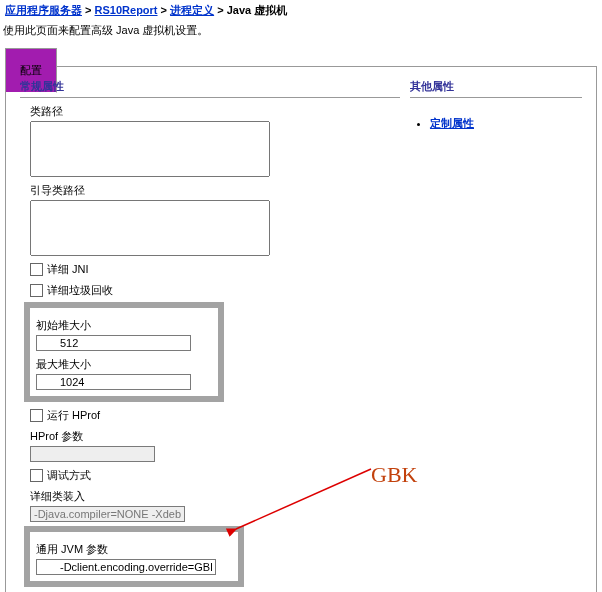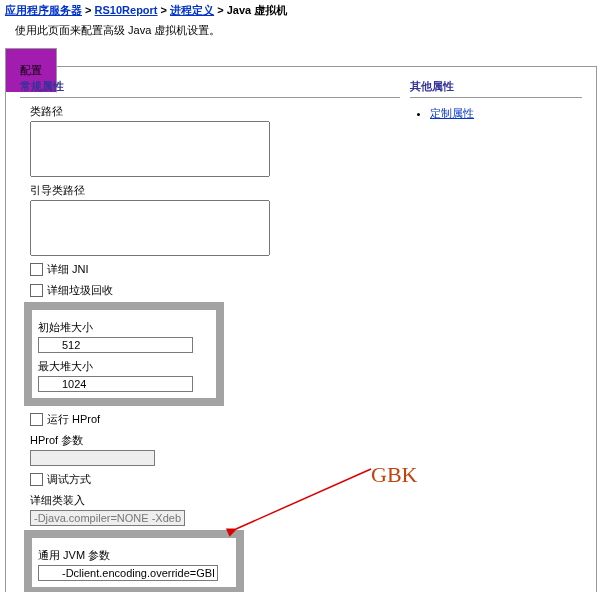--- a/index.html
+++ b/index.html
@@ -1,39 +1,39 @@
 <!DOCTYPE html>
 <html><head>
   <meta charset="utf-8">
   <style>
     * { box-sizing: border-box; margin: 0; padding: 0; }
     body { font-family: Arial, sans-serif; font-size: 11px; background: #fff; width: 602px; }
     .breadcrumb { padding: 3px 5px; }
     .breadcrumb a { color: #0033cc; text-decoration: underline; font-weight: bold; }
     .breadcrumb .sep { color: #000; font-weight: bold; }
     .breadcrumb .current { font-weight: bold; }
-    .desc { padding: 2px 15px 6px; }
+    .desc { padding: 2px 3px 6px; }
     .tab-strip { border-bottom: 1px solid #999; margin: 3px 5px 0; position: relative; height: 20px; }
     .tab { display: inline-block; padding: 14px 14px; border: 1px solid #999; border-bottom: 1px solid #fff; background: #a21caf; position: relative; top: 1px; }
     .panel { border: 1px solid #999; border-top: none; margin: 0 5px; padding: 12px 14px; min-height: 530px; position: relative; }
     .two-col { display: flex; }
     .left { flex: 0 0 380px; }
     .right { flex: 1; margin-left: 10px; }
     .section-title { color: #333399; font-weight: bold; border-bottom: 1px solid #999; padding-bottom: 3px; margin-bottom: 6px; }
     .field-label { margin: 6px 0 2px 10px; }
     textarea { width: 240px; height: 56px; resize: none; font-family: inherit; font-size: 11px; display: block; margin-left: 10px; }
     .cb-row { margin: 6px 0 4px 10px; display: flex; align-items: center; gap: 4px; }
     .cb { width: 13px; height: 13px; border: 1px solid #666; display: inline-block; }
     .txt { width: 125px; height: 16px; border: 1px solid #7a7a7a; padding: 1px 3px; font-family: inherit; font-size: 11px; display: block; margin-left: 10px; }
     .txt.wide { width: 155px; }
     .txt.ro { background: #eee; color: #777; }
-    .redbox { border: 8px solid #a3a3a3; padding: 4px 6px 6px; margin: 4px 0 6px 4px; width: 200px; }
+    .redbox { border: 6px solid #a3a3a3; padding: 4px 6px 6px; margin: 4px 0 6px 4px; width: 200px; }
     .redbox .field-label { margin-left: 0; }
     .redbox .txt { margin-left: 0; padding-left: 23px; }
-    .right ul { list-style: disc; margin-left: 20px; margin-top: 8px; }
+    .right ul { list-style: disc; margin-left: 20px; margin-top: 18px; font-weight: bold; }
     .right ul li a { color: #0033cc; text-decoration: underline; }
     .anno-label { position: absolute; color: #c2410c; font-family: "Times New Roman", serif; font-size: 22px; left: 365px; top: 395px; }
     .arrow { position: absolute; left: 220px; top: 390px; pointer-events: none; }
   </style>
 </head>
 <body>
 
 <div class="breadcrumb">
   <a href="#">应用程序服务器</a>
   <span class="sep">&gt;</span>

